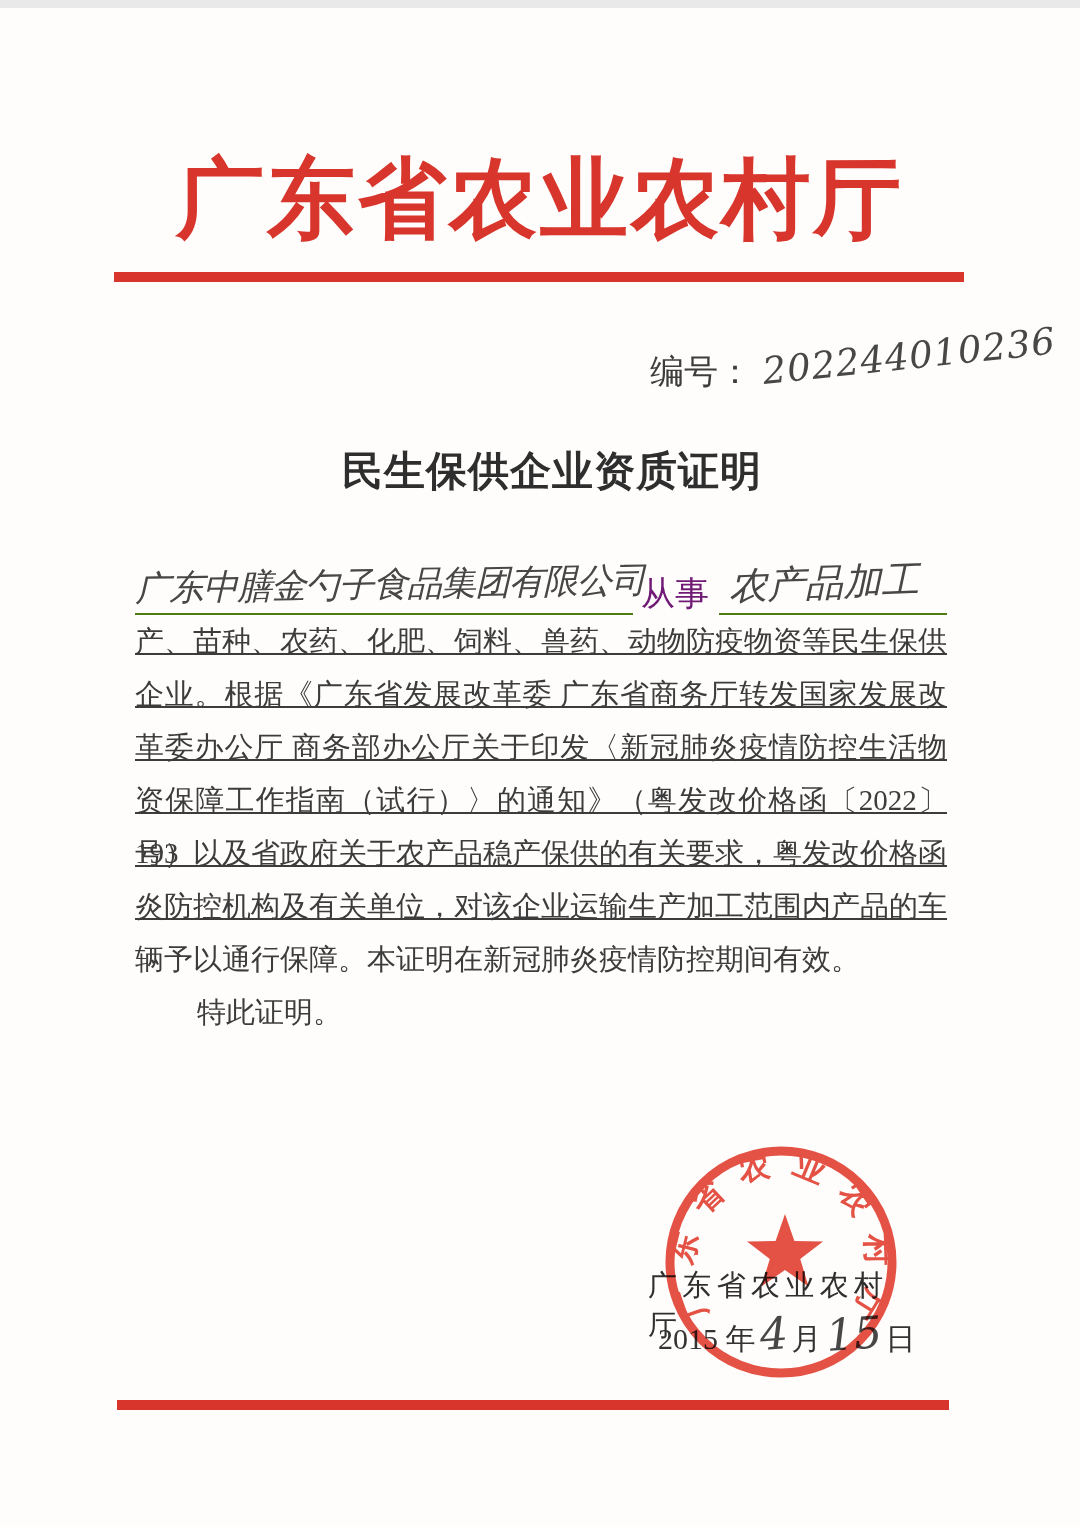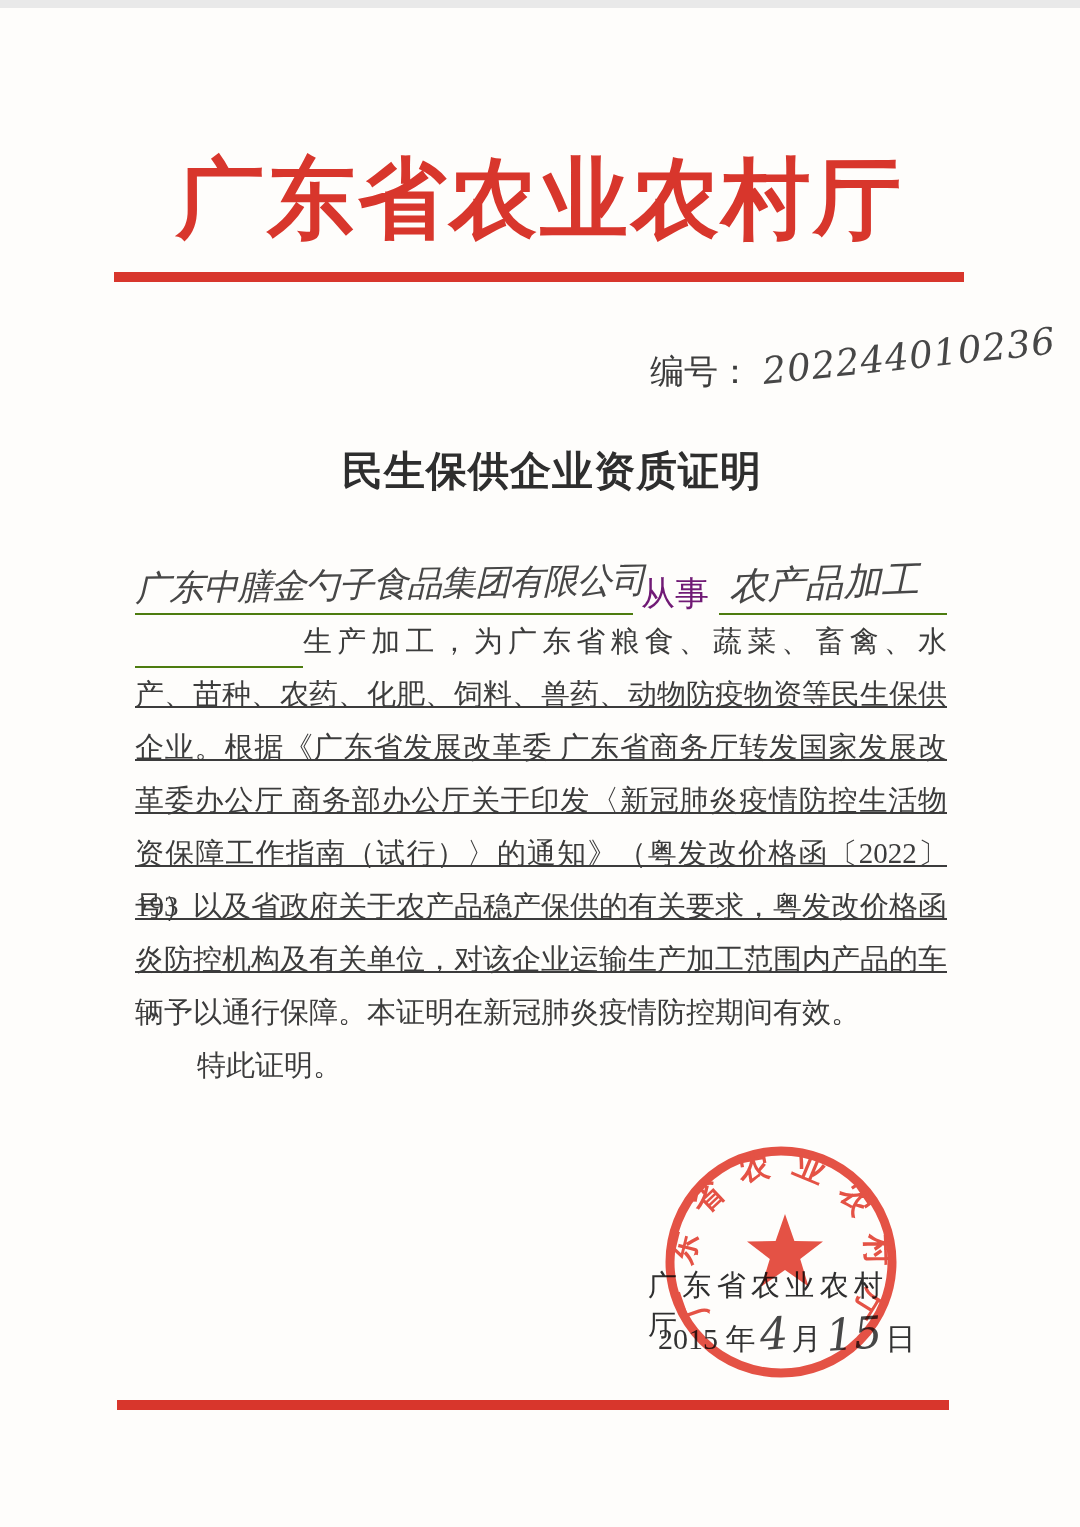--- a/index.html
+++ b/index.html
@@ -115,24 +115,20 @@
   <div class="body-block">
     <div class="body-line line1">
       <span class="u company-slot">
         <span class="hw company-text">广东中膳金勺子食品集团有限公司</span>
       </span>
       <span class="connector">从事</span>
       <span class="u industry-slot">
         <span class="hw industry-text">农产品加工</span>
       </span>
     </div>
-    <div class="body-line line2">
-      <span class="u blank-underline"></span>
-      <span class="line2-text">生产加工，为广东省粮食、蔬菜、畜禽、水</span>
-    </div>
     <div class="body-line justified">产、苗种、农药、化肥、饲料、兽药、动物防疫物资等民生保供</div>
     <div class="body-line justified">企业。根据《广东省发展改革委 广东省商务厅转发国家发展改</div>
     <div class="body-line justified">革委办公厅 商务部办公厅关于印发〈新冠肺炎疫情防控生活物</div>
     <div class="body-line justified">资保障工作指南（试行）〉的通知》（粤发改价格函〔2022〕193</div>
     <div class="body-line justified">号）以及省政府关于农产品稳产保供的有关要求，粤发改价格函</div>
     <div class="body-line justified">炎防控机构及有关单位，对该企业运输生产加工范围内产品的车</div>
     <div class="body-line">辆予以通行保障。本证明在新冠肺炎疫情防控期间有效。</div>
     <div class="body-line closing">特此证明。</div>
   </div>
 

